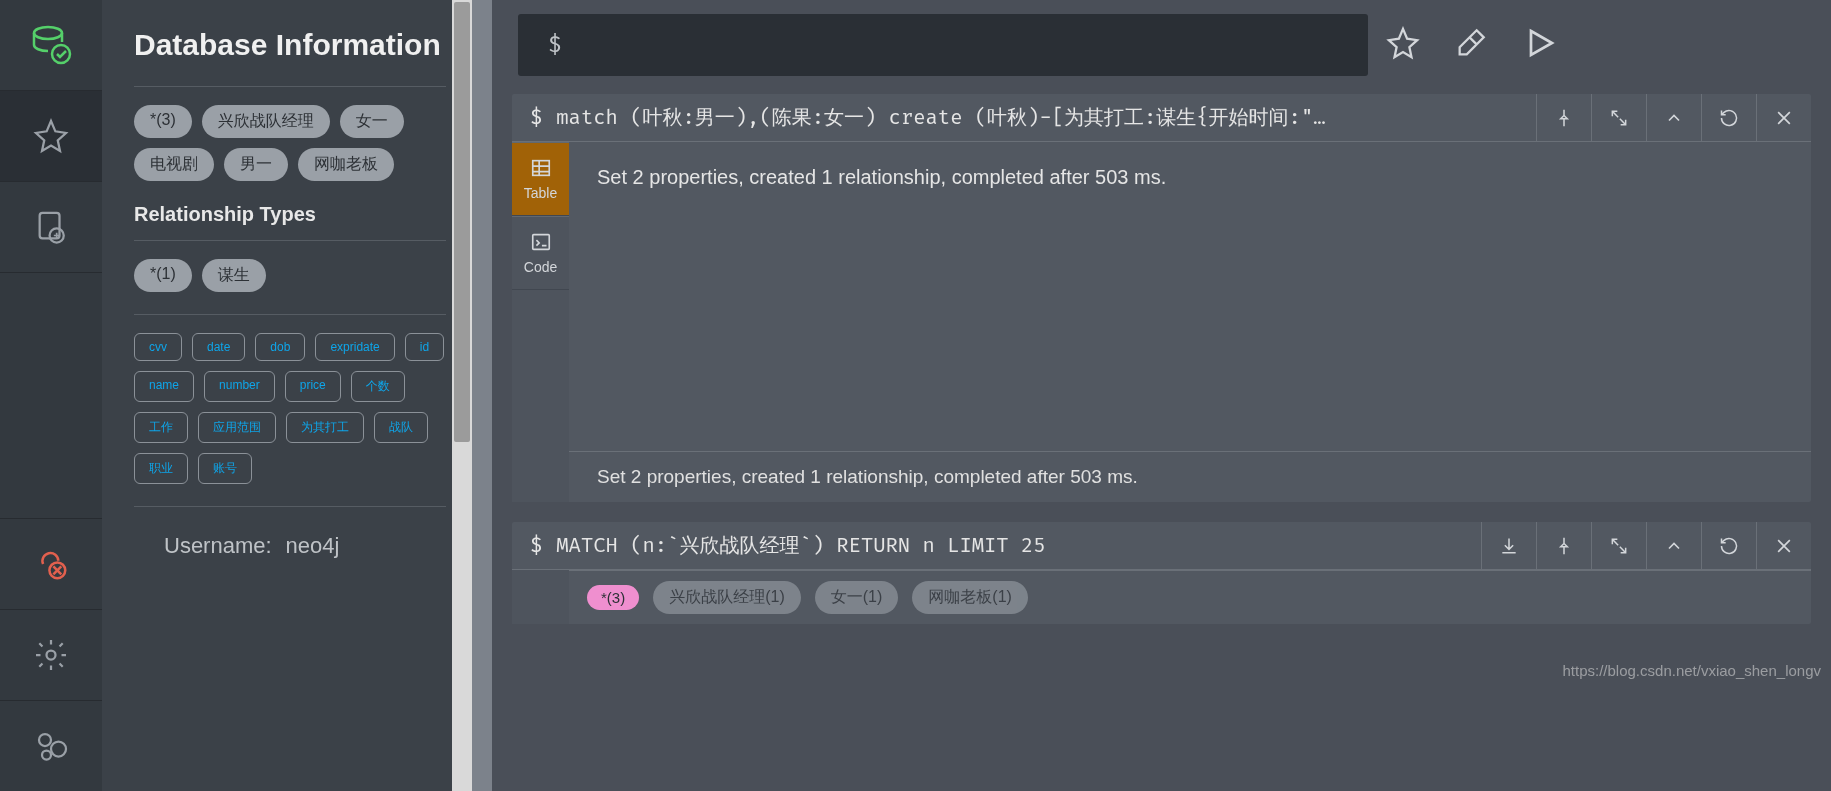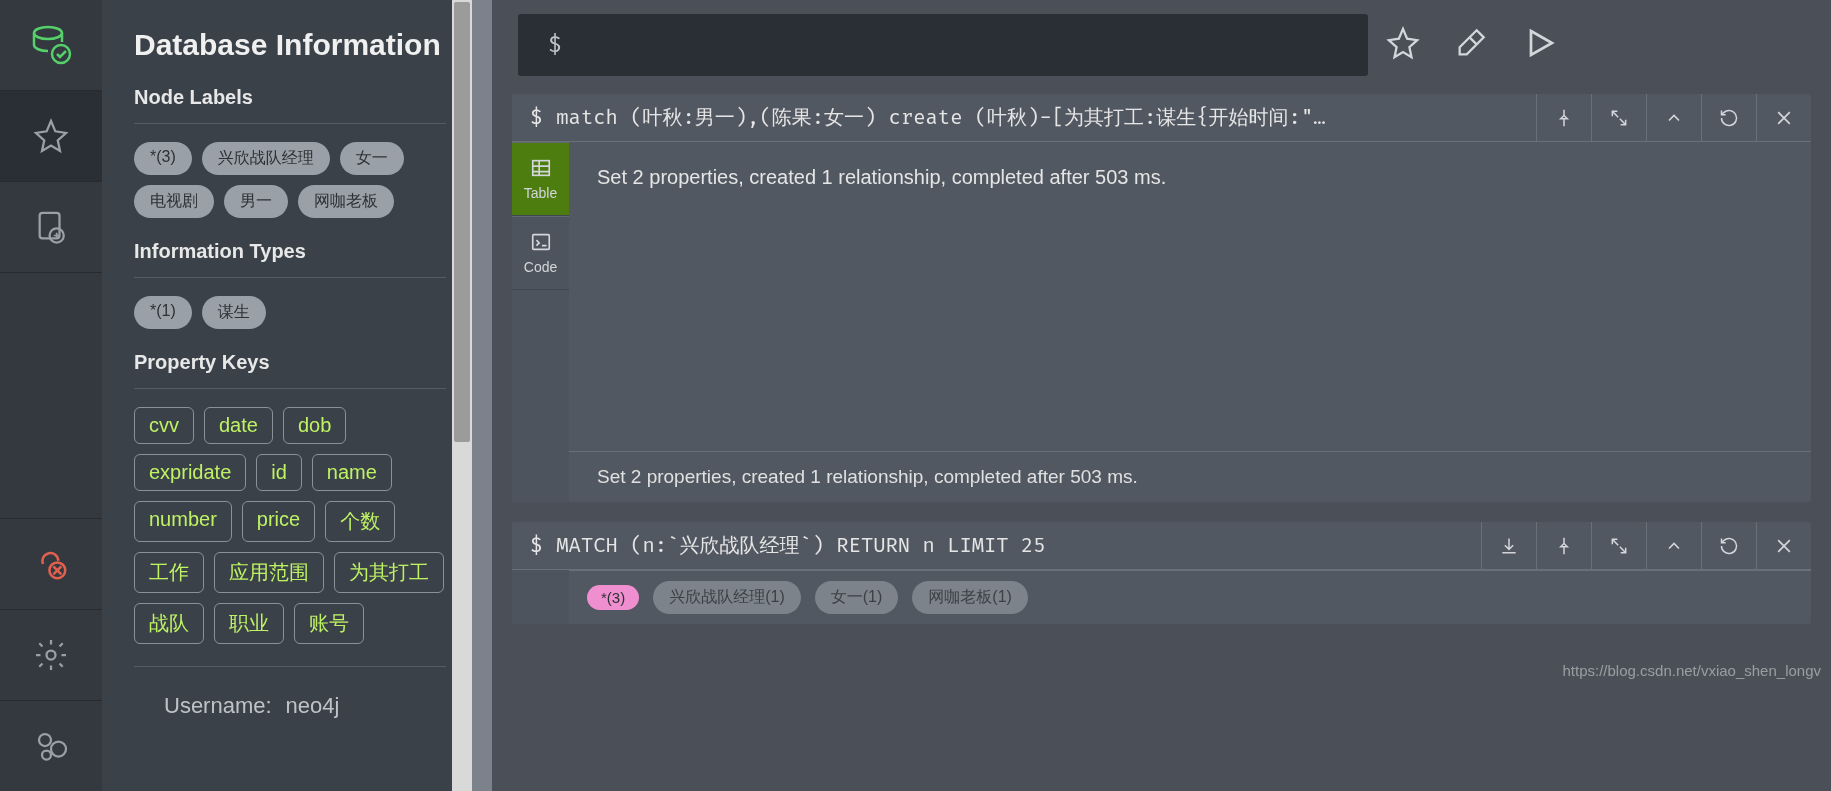--- a/index.html
+++ b/index.html
@@ -13,21 +13,21 @@
 .rail-item.active { background: #2a2f35; }
 .rail-sep { border-top: 1px solid #272b30; }
 
 
 .sidebar { width: 370px; background: #3b4148; padding: 28px 26px 0 32px; position: relative; overflow-y: auto; }
 .sidebar h1 { font-size: 30px; font-weight: 800; color: #f0f0f0; margin-bottom: 24px; }
 .section-title { font-size: 20px; font-weight: 700; color: #e8e8e8; margin-bottom: 14px; margin-top: 8px; }
 .hr { border: none; border-top: 1px solid #565c63; margin: 10px 0 18px 0; }
 .chips { display: flex; flex-wrap: wrap; gap: 10px; margin-bottom: 22px; }
 .chip { background: #9aa0a7; color: #2d3136; border-radius: 20px; padding: 6px 16px; font-size: 16px; font-weight: 500; cursor: pointer; }
-.chip-outline { background: transparent; border: 1px solid #8b9198; color: #bef264; border-radius: 6px; padding: 6px 14px; font-size: 20px; cursor: pointer; }
+.chip-outline { background: transparent; border: 1px solid #8b9198; color: #0ea5e9; border-radius: 6px; padding: 6px 14px; font-size: 12px; cursor: pointer; }
 .connected-row { display: flex; gap: 14px; color: #bfc3c7; font-size: 22px; padding-left: 30px; padding-top: 8px; }
 
 
 .scroll-track { position: absolute; right: 0; top: 0; width: 20px; height: 100%; background: #d9d9d9; }
 .scroll-thumb { position: absolute; right: 2px; top: 2px; width: 16px; height: 440px; background: #9b9b9b; border-radius: 2px; }
 
 
 .divider { width: 20px; background: #7c828b; }
 
 
@@ -41,21 +41,21 @@
 
 
 .frame { background: #525861; margin: 0 0 20px 20px; border-radius: 2px; }
 .frame-header { display: flex; align-items: stretch; height: 48px; border-bottom: 1px solid #6a7078; }
 .frame-header-query { flex: 1; display: flex; align-items: center; padding: 0 18px; font-family: "Fira Code", Consolas, monospace; font-size: 20px; color: #e5e5e5; overflow: hidden; white-space: nowrap; text-overflow: ellipsis; }
 .frame-header-query .prompt { margin-right: 14px; }
 .frame-action { width: 55px; border-left: 1px solid #6a7078; display: flex; align-items: center; justify-content: center; cursor: pointer; color: #d3d6da; }
 .frame-body { display: flex; min-height: 360px; }
 .frame-tabs { width: 57px; background: #4e545d; display: flex; flex-direction: column; }
 .frame-tab { height: 74px; display: flex; flex-direction: column; align-items: center; justify-content: center; gap: 6px; font-size: 14px; color: #d3d6da; cursor: pointer; border-bottom: 1px solid #414750; border-top: 1px solid #62686f; }
-.frame-tab.active { background: #4d7c0f; }
+.frame-tab.active { background: #a16207; }
 .frame-content { flex: 1; display: flex; flex-direction: column; }
 .frame-result { flex: 1; padding: 24px 28px; font-size: 20px; color: #e5e5e5; }
 .frame-footer { border-top: 1px solid #6a7078; padding: 14px 28px; font-size: 19px; color: #e0e0e0; }
 
 .frame2 { margin-bottom: 0; }
 .frame2 .frame-body { min-height: auto; }
 .frame2-row { display: flex; align-items: center; gap: 14px; padding: 10px 18px; border-top: 1px solid #6a7078; }
 .chip-pink { background: #ef8fcf; color: #2d3136; border-radius: 20px; padding: 4px 14px; font-size: 15px; }
 
 .watermark { position: absolute; right: 10px; bottom: 112px; font-size: 15px; color: rgba(220,220,220,0.55); font-family: Liberation Sans, sans-serif; }
@@ -112,39 +112,37 @@
           <circle cx="8" cy="8" r="4"></circle>
           <circle cx="17" cy="14" r="5"></circle>
           <circle cx="9" cy="18" r="3"></circle>
         </svg>
     </div>
   </div>
 
   <div class="sidebar">
     <h1>Database Information</h1>
 
-    <div class="section-title">Node Labels</div>
     <hr class="hr">
     <div class="chips">
       <span class="chip">*(3)</span>
       <span class="chip">兴欣战队经理</span>
       <span class="chip">女一</span>
       <span class="chip">电视剧</span>
       <span class="chip">男一</span>
       <span class="chip">网咖老板</span>
     </div>
 
-    <div class="section-title">Information Types</div>
+    <div class="section-title">Relationship Types</div>
     <hr class="hr">
     <div class="chips">
       <span class="chip">*(1)</span>
       <span class="chip">谋生</span>
     </div>
 
-    <div class="section-title">Property Keys</div>
     <hr class="hr">
     <div class="chips">
       <span class="chip-outline">cvv</span>
       <span class="chip-outline">date</span>
       <span class="chip-outline">dob</span>
       <span class="chip-outline">expridate</span>
       <span class="chip-outline">id</span>
       <span class="chip-outline">name</span>
       <span class="chip-outline">number</span>
       <span class="chip-outline">price</span>

